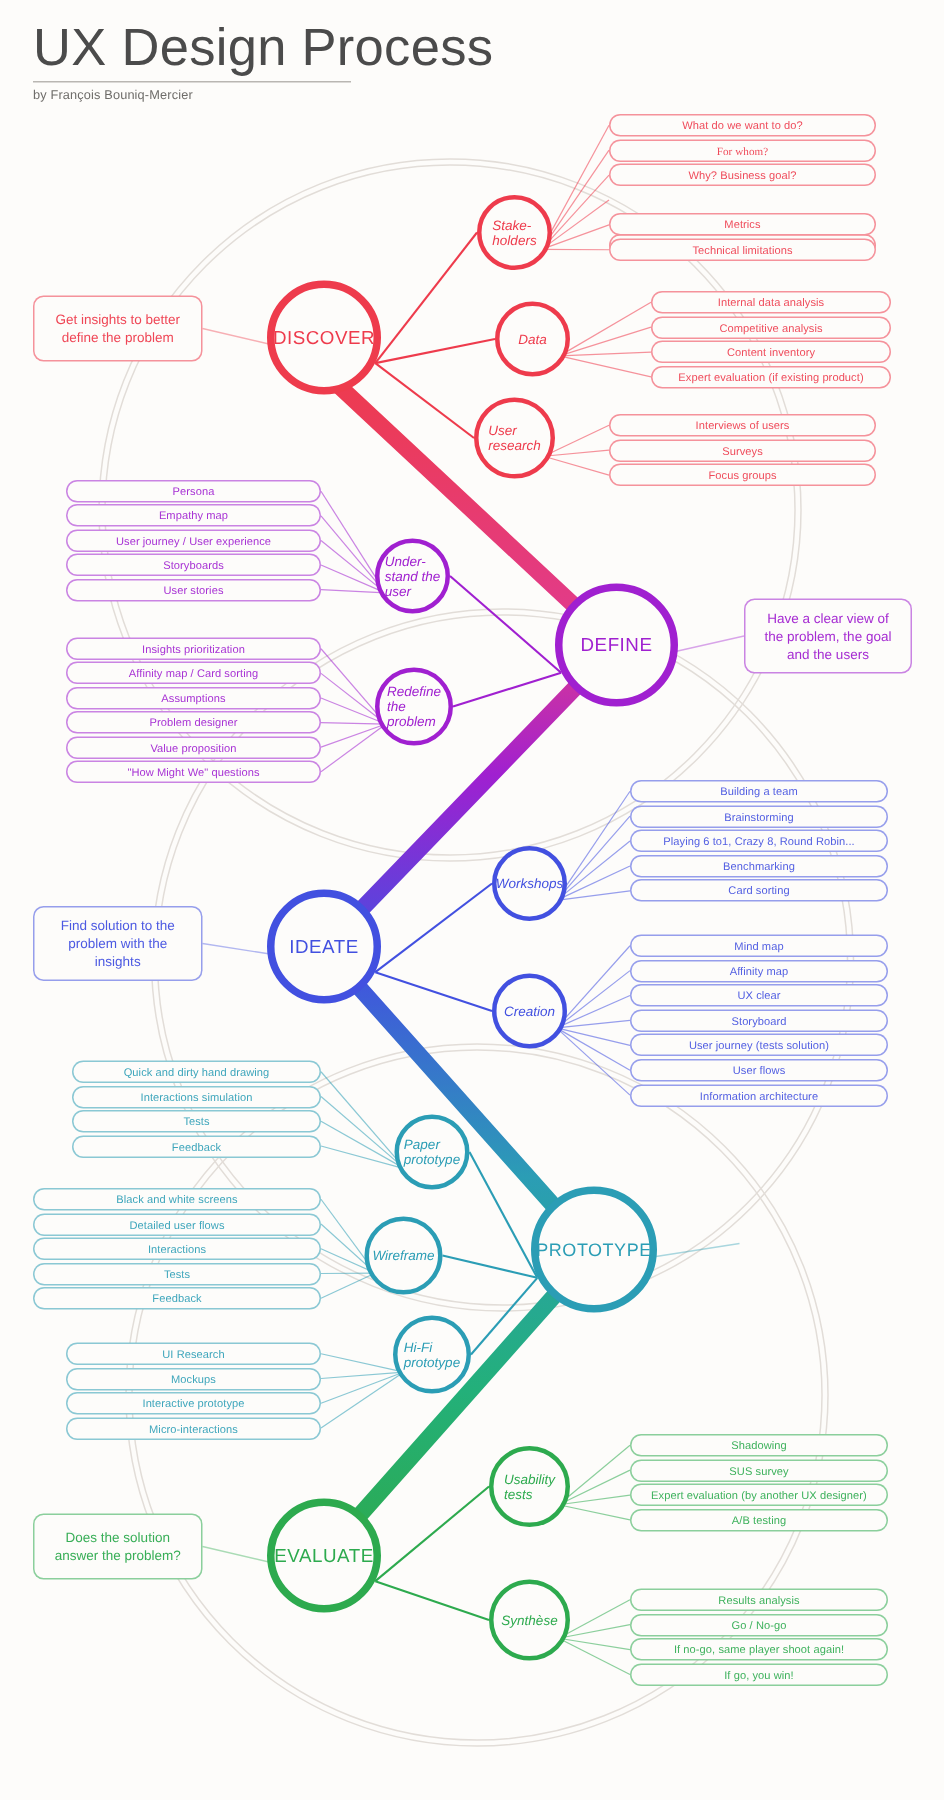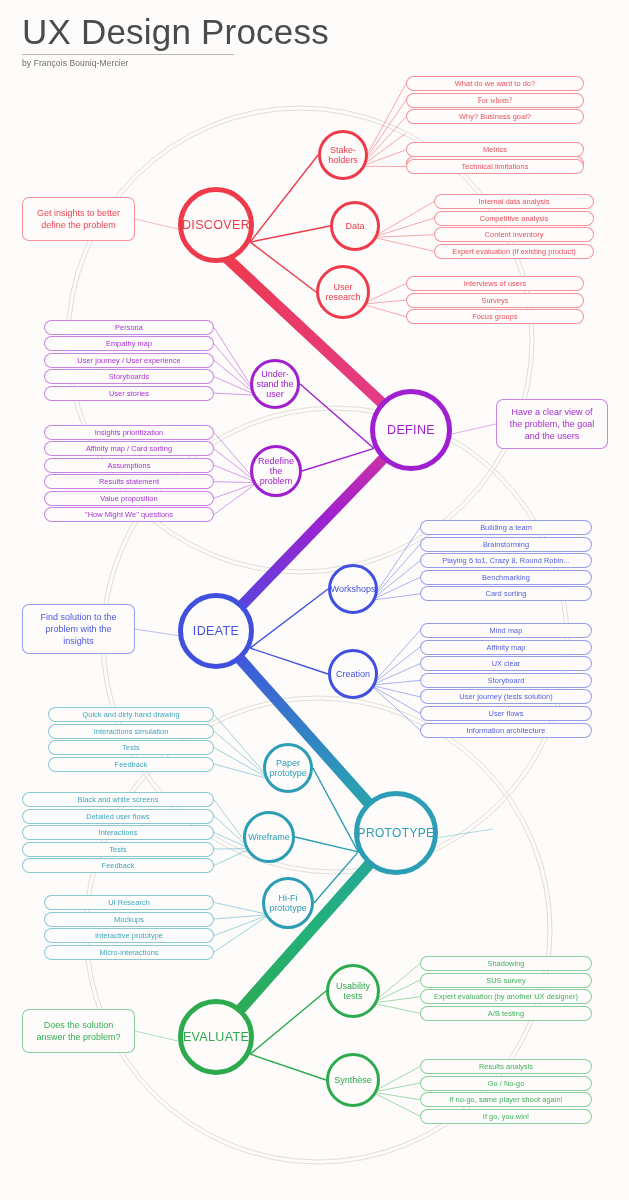--- a/index.html
+++ b/index.html
@@ -28,21 +28,21 @@
     position:absolute;border-radius:50%;background:#fdfcfa;
     display:flex;align-items:center;justify-content:center;
     text-align:center;box-sizing:border-box;
   }
   .phase .lbl{font-size:12.5px;letter-spacing:.35px;font-weight:400;}
 
   
   .sub{
     position:absolute;border-radius:50%;background:#fdfcfa;
     display:flex;align-items:center;justify-content:center;
-    text-align:center;box-sizing:border-box;
+    box-sizing:border-box;font-style:italic;
   }
   .sub .lbl{font-size:9px;line-height:1.12;padding:0 2px;}
 
   
   .pill{
     position:absolute;box-sizing:border-box;height:15px;
     border-radius:8px;background:#fdfcfa;
     display:flex;align-items:center;justify-content:center;
     font-size:7.4px;letter-spacing:.05px;white-space:nowrap;
     overflow:hidden;
@@ -217,21 +217,21 @@
       <div class="sub" style="left: 250px; top: 445px; width: 52px; height: 52px; border: 3px solid rgb(160, 32, 208);">
         <span class="lbl" style="color: rgb(160, 32, 208);">
           <div>Redefine</div>
           <div>the</div>
           <div>problem</div>
         </span>
       </div>
       <div class="pill" style="left: 44px; top: 425px; width: 170px; border: 1px solid rgba(160, 32, 208, 0.55); color: rgba(160, 32, 208, 0.92);">Insights prioritization</div>
       <div class="pill" style="left: 44px; top: 441.4px; width: 170px; border: 1px solid rgba(160, 32, 208, 0.55); color: rgba(160, 32, 208, 0.92);">Affinity map / Card sorting</div>
       <div class="pill" style="left: 44px; top: 457.8px; width: 170px; border: 1px solid rgba(160, 32, 208, 0.55); color: rgba(160, 32, 208, 0.92);">Assumptions</div>
-      <div class="pill" style="left: 44px; top: 474.2px; width: 170px; border: 1px solid rgba(160, 32, 208, 0.55); color: rgba(160, 32, 208, 0.92);">Results statement</div>
+      <div class="pill" style="left: 44px; top: 474.2px; width: 170px; border: 1px solid rgba(160, 32, 208, 0.55); color: rgba(160, 32, 208, 0.92);">Problem designer</div>
       <div class="pill" style="left: 44px; top: 490.6px; width: 170px; border: 1px solid rgba(160, 32, 208, 0.55); color: rgba(160, 32, 208, 0.92);">Value proposition</div>
       <div class="pill" style="left: 44px; top: 507px; width: 170px; border: 1px solid rgba(160, 32, 208, 0.55); color: rgba(160, 32, 208, 0.92);">"How Might We" questions</div>
       <div class="note" style="left: 22px; top: 604px; width: 113px; height: 50px; border: 1px solid rgba(66, 80, 224, 0.55); color: rgba(66, 80, 224, 0.95);">Find solution to the problem with the insights</div>
       <div class="phase" style="left: 178px; top: 593px; width: 76px; height: 76px; border: 5px solid rgb(66, 80, 224);">
         <span class="lbl" style="color: rgb(66, 80, 224); font-size: 12.5px;">IDEATE</span>
       </div>
       <div class="sub" style="left: 328px; top: 564px; width: 50px; height: 50px; border: 3px solid rgb(66, 80, 224);">
         <span class="lbl" style="color: rgb(66, 80, 224);">
           <div>Workshops</div>
         </span>

